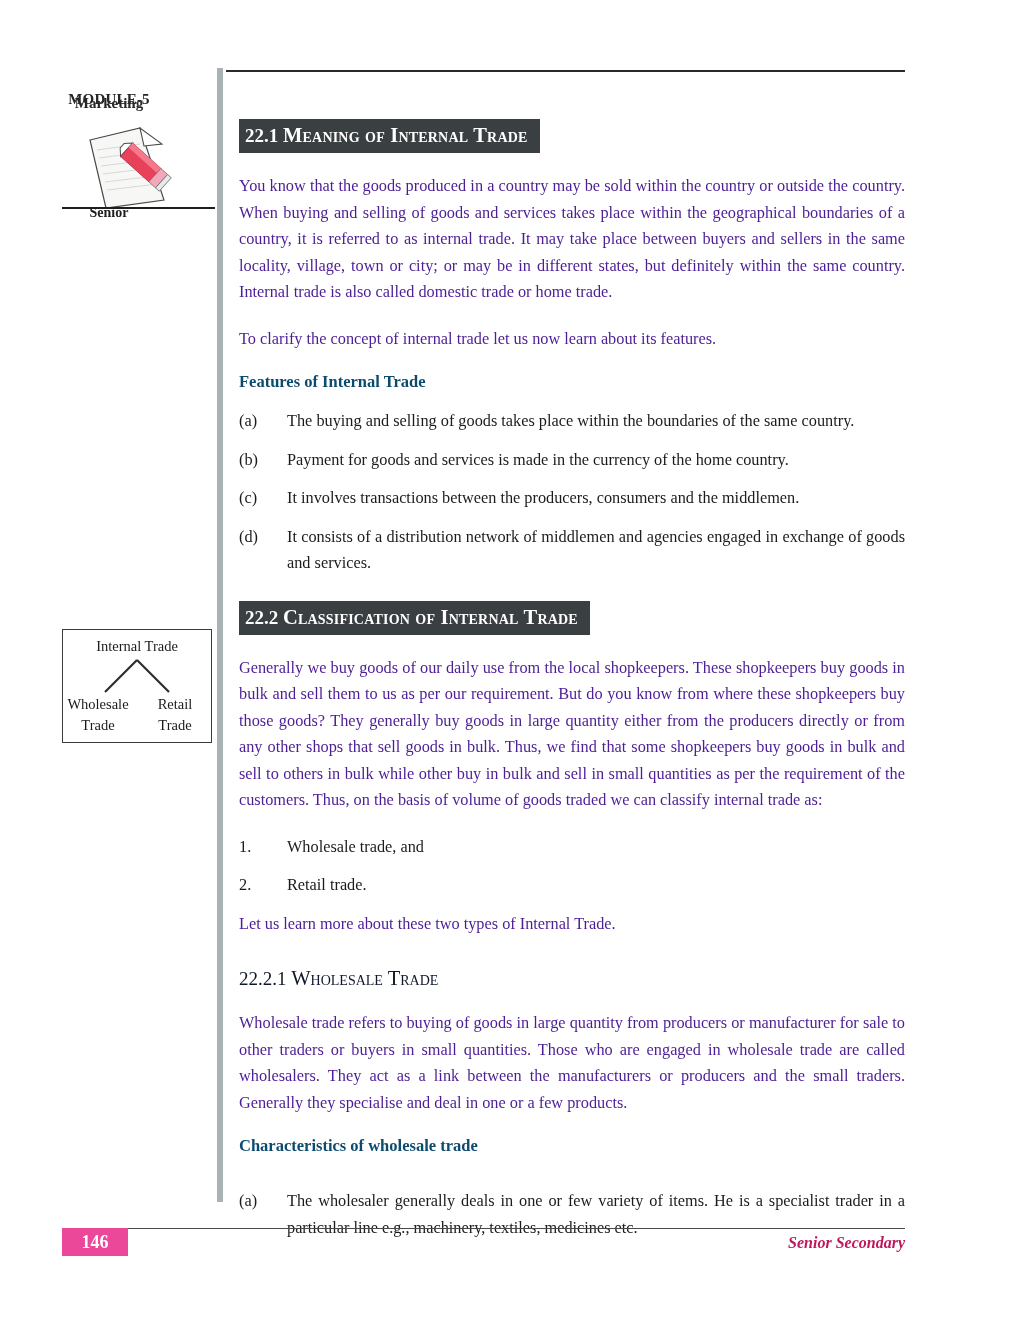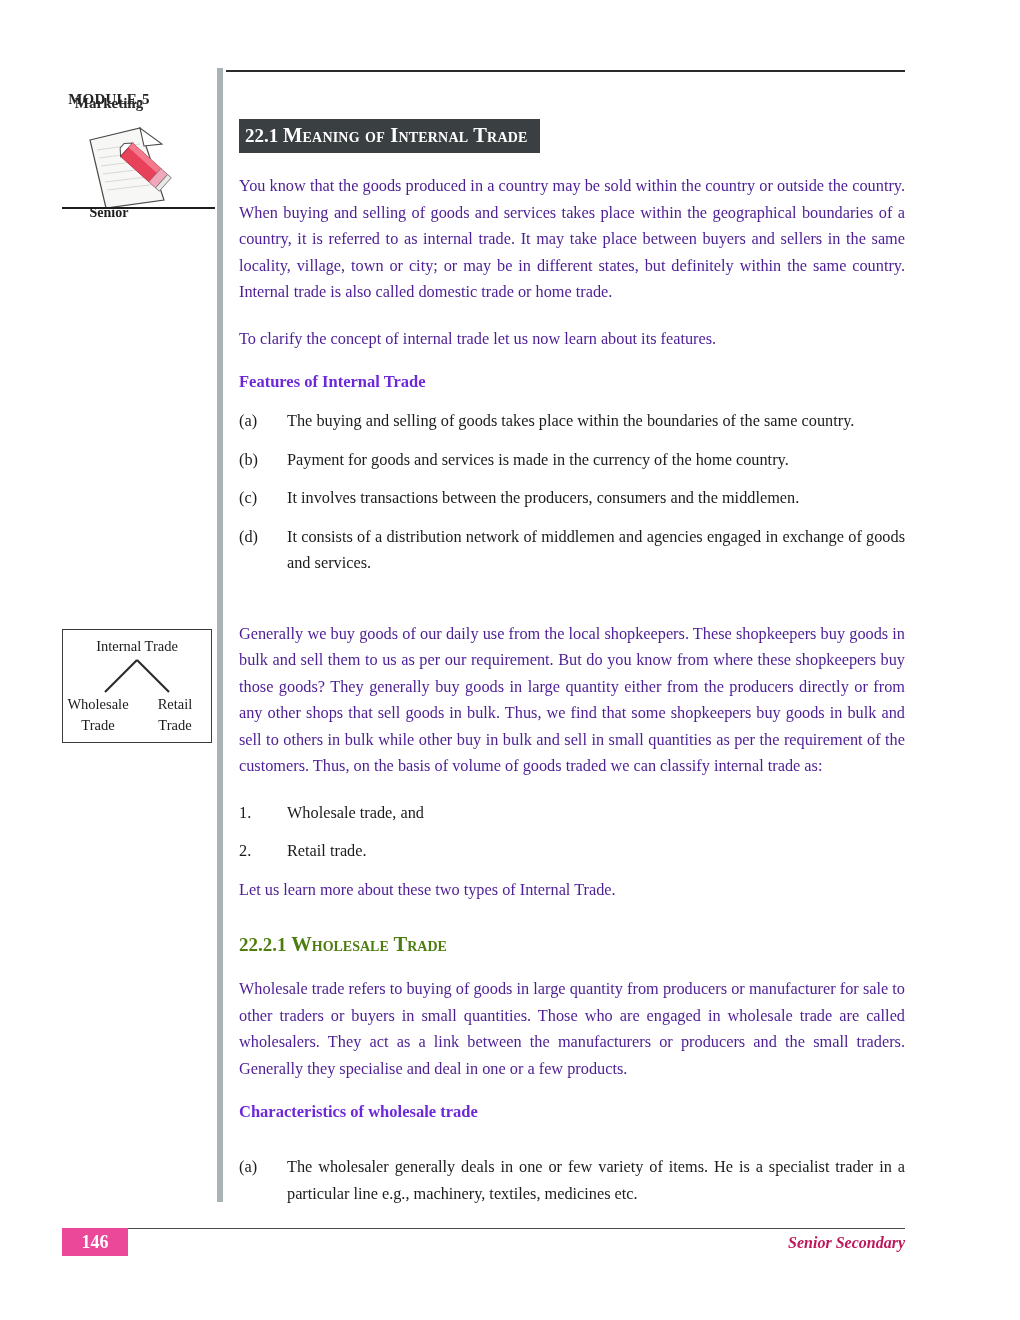--- a/index.html
+++ b/index.html
@@ -161,43 +161,43 @@
     white-space: nowrap;
   }
   .sec-head .num { font-size: 19px; }
   .sec-head .sc {
     font-variant: small-caps;
     font-size: 20.5px;
     letter-spacing: 0.2px;
   }
 
   .subsec-head {
-    font-weight: bold;
+    font-weight: normal;
     font-size: 19px;
-    color: #4d7c0f;
+    color: #0f172a;
   }
   .subsec-head .sc {
     font-variant: small-caps;
     font-size: 20.5px;
   }
 
   p.body {
     margin: 0;
     font-size: 16.3px;
     line-height: 26.5px;
     text-align: justify;
     color: #4c1d95;
   }
   p.body.nojust { text-align: left; }
 
   h4.bold-head {
     margin: 0;
     font-size: 16.5px;
     font-weight: bold;
-    color: #6d28d9;
+    color: #0c4a6e;
   }
 
   .list { margin: 0; }
   .list-item {
     display: flex;
     font-size: 16.3px;
     line-height: 26.5px;
     color: #1b1b1b;
   }
   .list-item .marker {
@@ -335,20 +335,24 @@
       <span class="itxt">It involves transactions between the producers, consumers and the middlemen.</span>
     </div>
     <div class="sp-12"></div>
     <div class="list-item">
       <span class="marker">(d)</span>
       <span class="itxt">It consists of a distribution network of middlemen and agencies engaged in exchange of goods and services.</span>
     </div>
   </div>
 
   <div class="sp-24"></div>
+  <div class="sec-head">
+    <span class="num">22.2</span>
+    <span class="sc">Classification of Internal Trade</span>
+  </div>
 
   <div class="sp-20"></div>
   <p class="body">Generally we buy goods of our daily use from the local shopkeepers. These shopkeepers buy goods in bulk and sell them to us as per our requirement. But do you know from where these shopkeepers buy those goods? They generally buy goods in large quantity either from the producers directly or from any other shops that sell goods in bulk. Thus, we find that some shopkeepers buy goods in bulk and sell to others in bulk while other buy in bulk and sell in small quantities as per the requirement of the customers. Thus, on the basis of volume of goods traded we can classify internal trade as:</p>
 
   <div class="sp-20"></div>
   <div class="list">
     <div class="list-item">
       <span class="marker">1.</span>
       <span class="itxt">Wholesale trade, and</span>
     </div>

